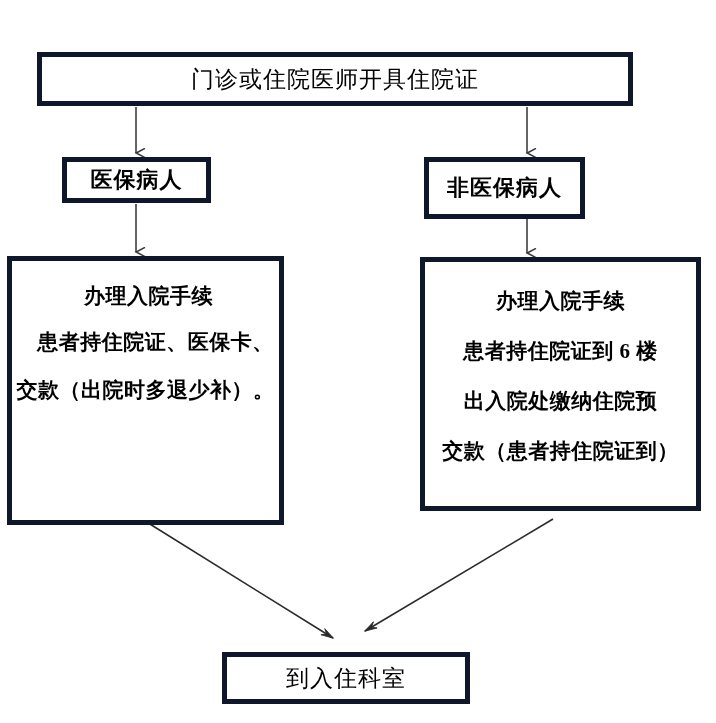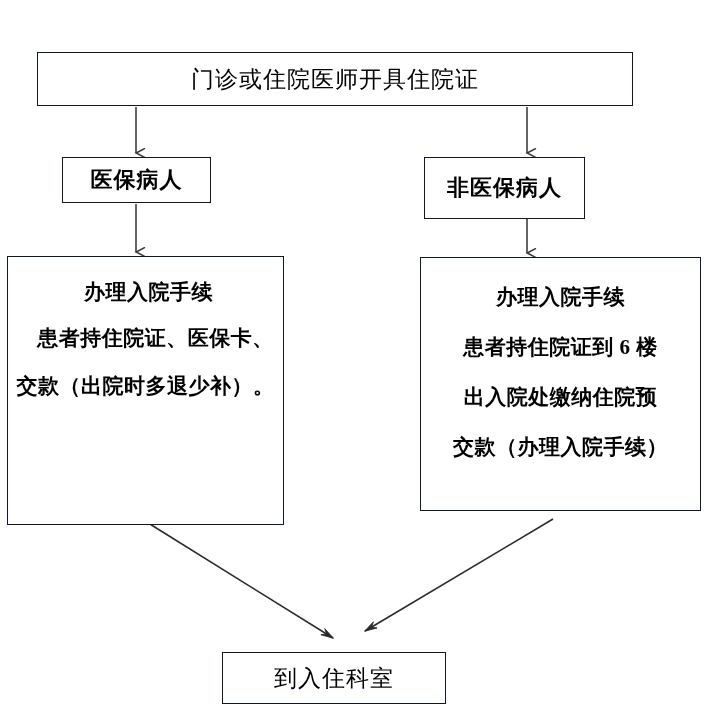--- a/index.html
+++ b/index.html
@@ -20,21 +20,21 @@
     position: absolute;
     left: 0;
     top: 0;
     width: 716px;
     height: 723px;
   }
 
   .node {
     position: absolute;
     box-sizing: border-box;
-    border: 1px solid #0f172a;
+    border: 5px solid #0f172a;
     background: #ffffff;
     display: flex;
     flex-direction: column;
     align-items: center;
     justify-content: center;
     text-align: center;
   }
 
   .node .line {
     display: block;
@@ -104,21 +104,21 @@
   #node-uninsured-steps .line {
     font-size: 21px;
     font-weight: 700;
     line-height: 50px;
   }
 
   
   #node-end {
     left: 222px;
     top: 652px;
-    width: 224px;
+    width: 248px;
     height: 52px;
   }
   #node-end .line {
     font-size: 23px;
     font-weight: 400;
     letter-spacing: 1px;
   }
 
   svg.connectors {
     position: absolute;
@@ -172,20 +172,20 @@
   <div class="node" id="node-insured-steps">
     <span class="line indent-1">办理入院手续</span>
     <span class="line indent-2">患者持住院证、医保卡、</span>
     <span class="line">交款（出院时多退少补）。</span>
   </div>
 
   <div class="node" id="node-uninsured-steps">
     <span class="line">办理入院手续</span>
     <span class="line">患者持住院证到 6 楼</span>
     <span class="line">出入院处缴纳住院预</span>
-    <span class="line">交款（办理入院手续）</span>
+    <span class="line">交款（患者持住院证到）</span>
   </div>
 
   <div class="node" id="node-end">
     <span class="line">到入住科室</span>
   </div>
 
 </div>
 
 </body></html>

